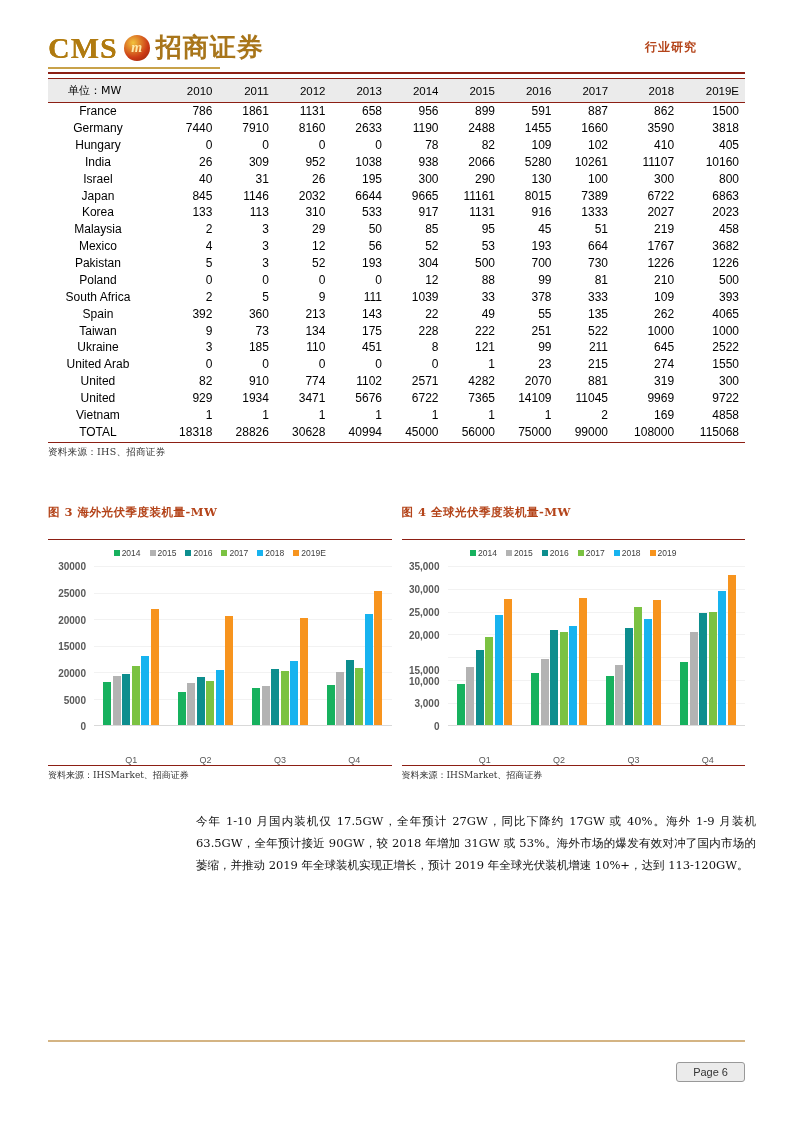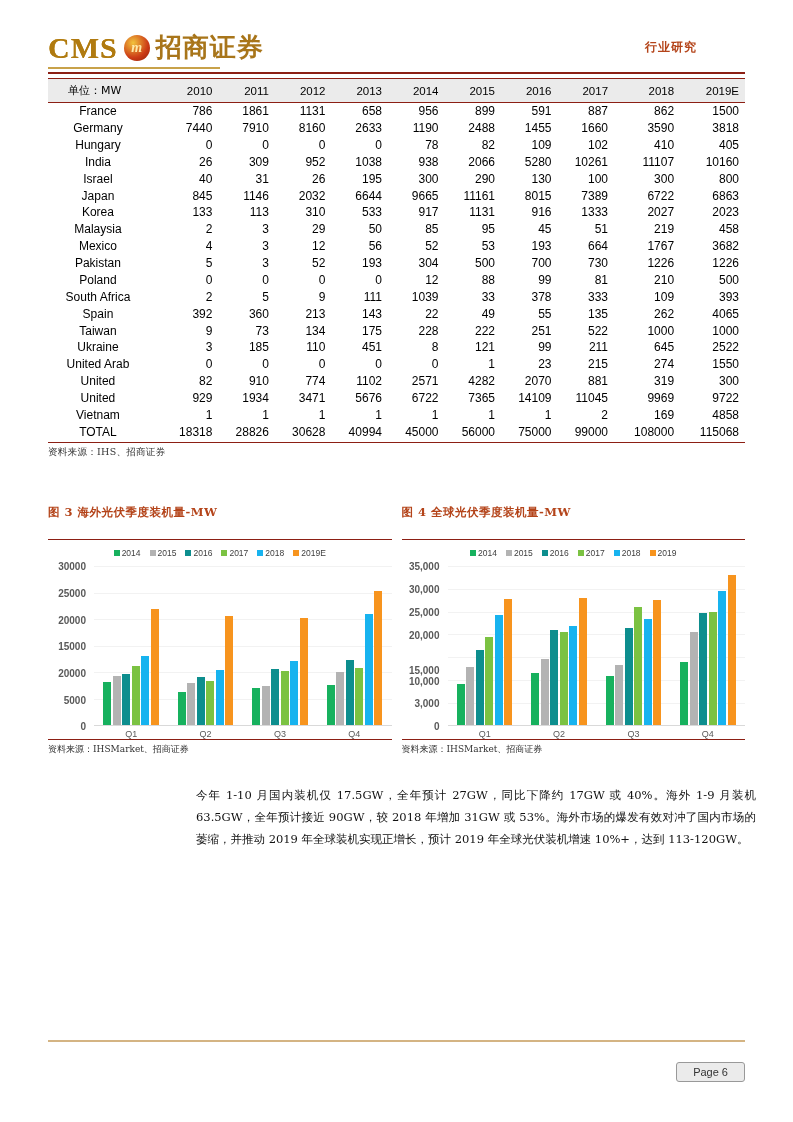--- a/index.html
+++ b/index.html
@@ -75,21 +75,21 @@
   .yaxis { width:46px; position:relative; }
   .ytick {
     position:absolute; right:8px; font-size:10px; color:#595959;
     transform:translateY(-50%); white-space:nowrap;font-weight:bold;
   }
   .plotarea { flex:1; position:relative; border-bottom:1px solid #d9d9d9; }
   .gridline { position:absolute; left:0; right:0; height:1px; background:#f2f2f2; }
   .groups { position:absolute; inset:0; display:flex; align-items:flex-end; }
   .group { flex:1; display:flex; align-items:flex-end; justify-content:center; gap:1.5px; height:100%; }
   .bar { width:8px; }
-  .xaxis { display:flex; margin-left:46px; }
+  .xaxis { display:flex; margin-left:46px;margin-top:26px; }
   .xlabel { flex:1; text-align:center; font-size:9px; color:#595959; padding-top:3px; }
   .chart-src {
     font-family:"DejaVu Serif", serif; font-size:9px; color:#333;
     margin-top:3px;
   }
 
   
   .bodytext {
     margin:28px 0 0 148px; width:560px;
     font-family:"DejaVu Serif", serif; font-size:11.5px; line-height:22px;

